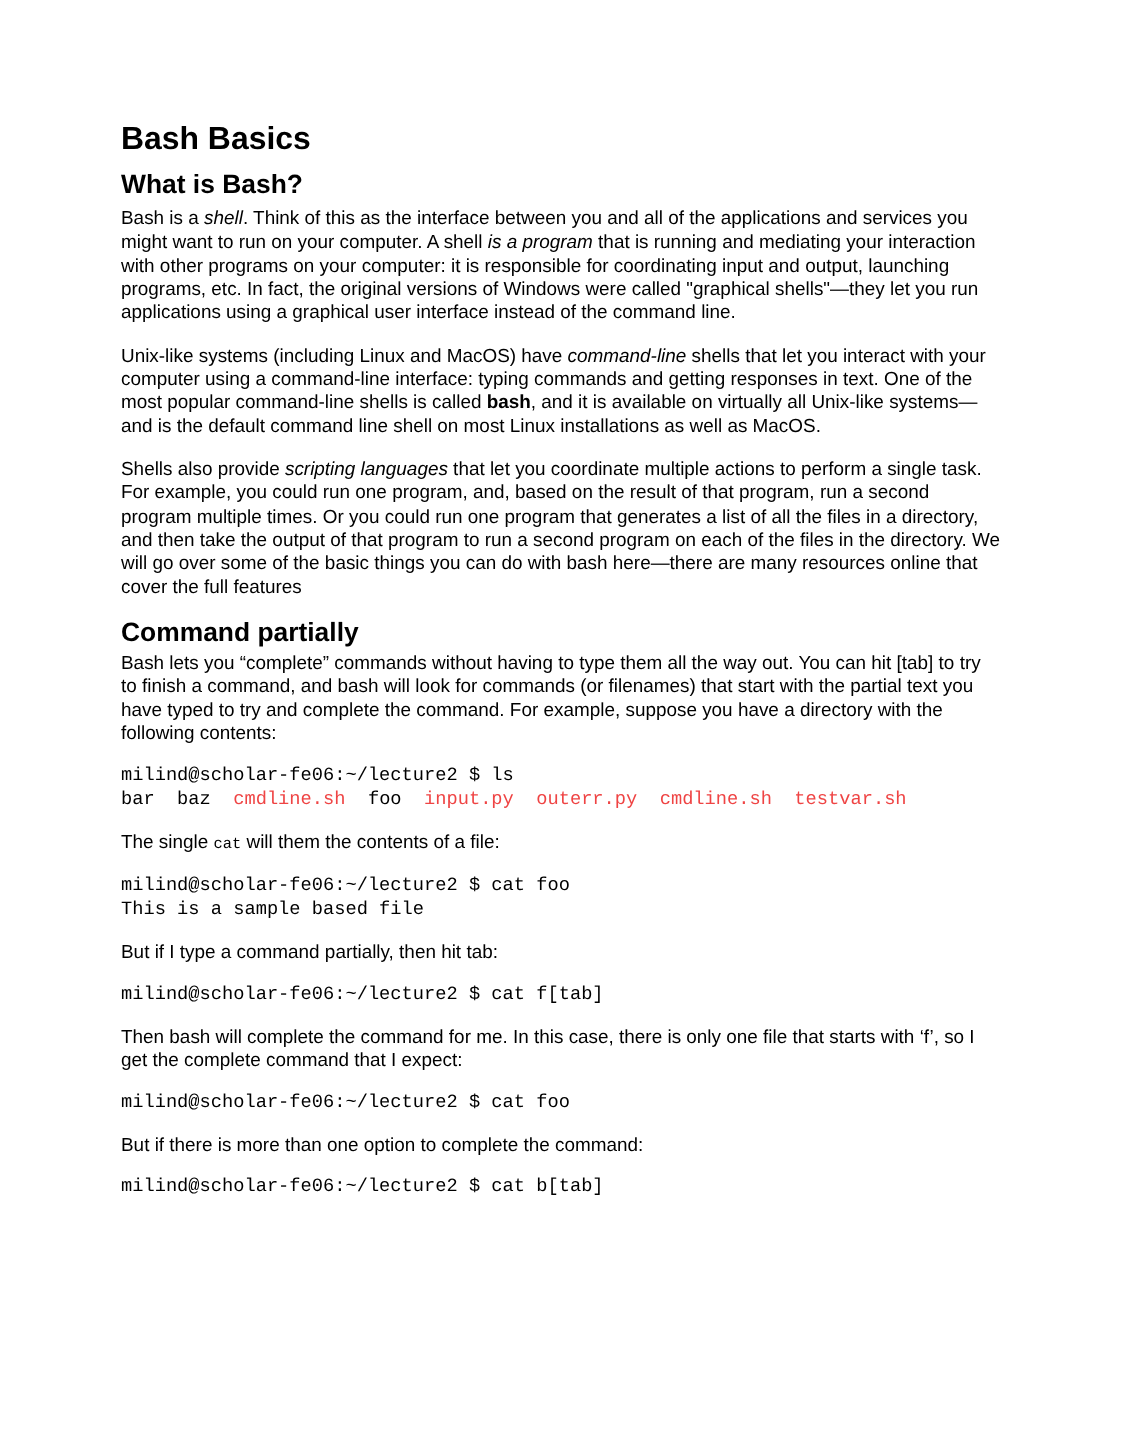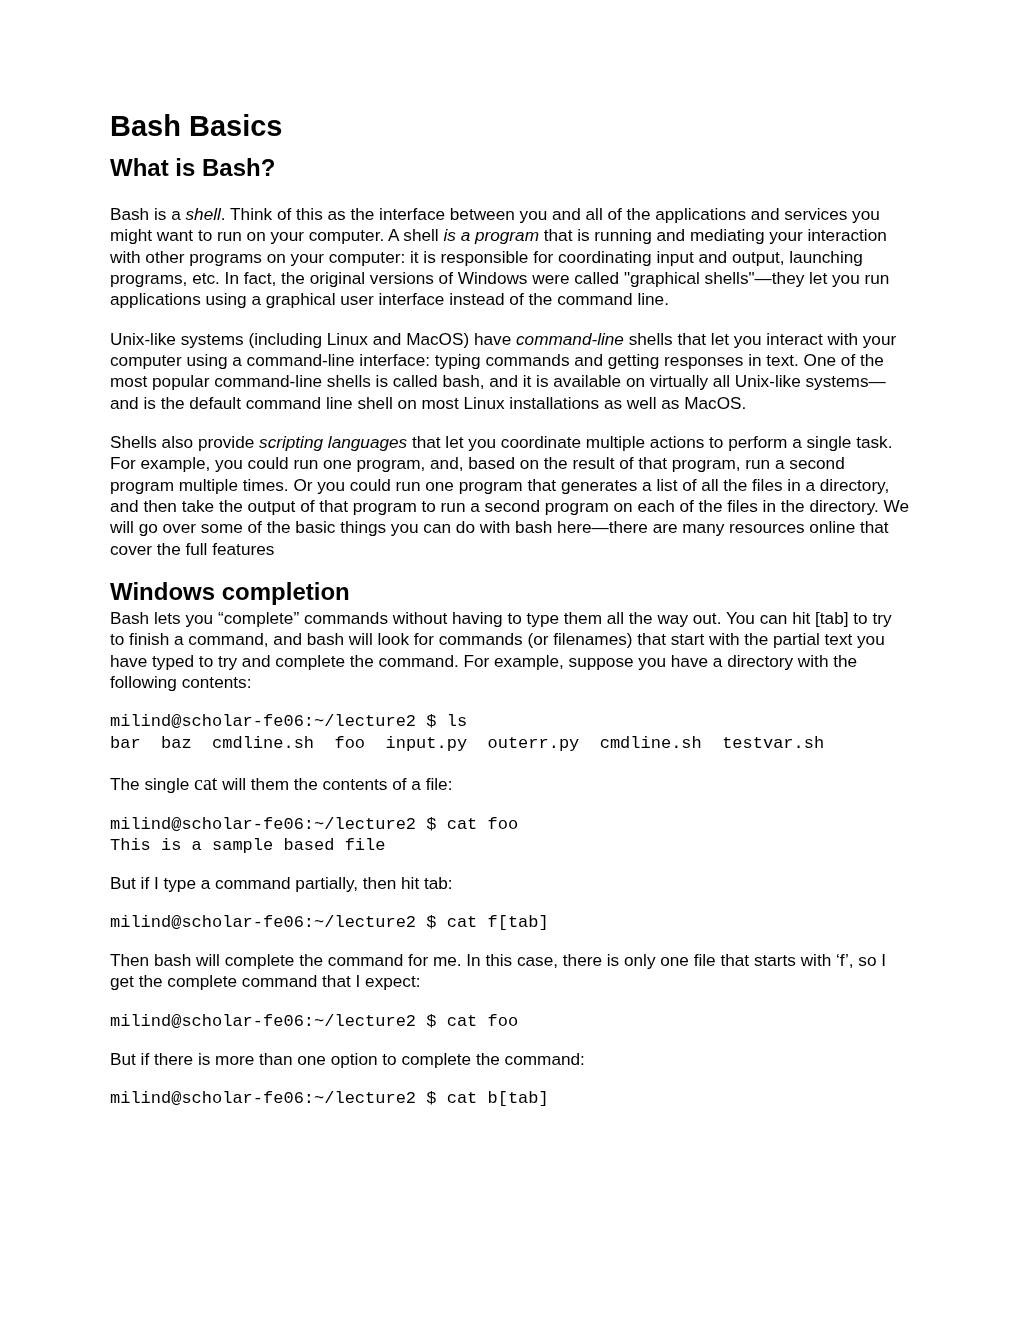--- a/index.html
+++ b/index.html
@@ -12,57 +12,57 @@
     padding: 110px 110px 0 110px;
   }
   h1 {
     font-size: 29px;
     font-weight: bold;
     margin-bottom: 11px;
   }
   h2 {
     font-size: 24px;
     font-weight: bold;
-    margin-bottom: 22px;
+    margin-bottom: 6px;
   }
   h2.tight {
     margin-bottom: 2px;
   }
   p {
     font-size: 17.2px;
     line-height: 1.24;
     margin-bottom: 18px;
   }
   .em { font-style: italic; margin-top: 19px; }
-  .bold { font-weight: normal; }
+  .bold { font-weight: bold; }
   .code-block {
     font-family: "Courier New", Courier, monospace;
     font-size: 17px;
     line-height: 1.28;
     margin-bottom: 16px;
     white-space: pre-wrap;
   }
-  .code-block .green { color: #000000; }
+  .code-block .green { color: #ef4444; }
   .code-block .bold { font-weight: normal; }
-  .inline-code { font-family: Liberation Serif, serif; font-size: 20px; text-align: right; }
+  .inline-code { font-family: Liberation Mono, monospace; font-size: 14px; text-align: right; }
 </style>
 </head>
 <body>
 
 <h1>Bash Basics</h1>
 
 <h2>What is Bash?</h2>
 
 <p><span>Bash is a </span><span class="em">shell</span><span>. Think of this as the interface between you and all of the applications and services you might want to run on your computer. A shell </span><span class="em">is a program</span><span> that is running and mediating your interaction with other programs on your computer: it is responsible for coordinating input and output, launching programs, etc. In fact, the original versions of Windows were called "graphical shells"—they let you run applications using a graphical user interface instead of the command line.</span></p>
 
 <p><span>Unix-like systems (including Linux and MacOS) have </span><span class="em">command-line</span><span> shells that let you interact with your computer using a command-line interface: typing commands and getting responses in text. One of the most popular command-line shells is called </span><span class="bold">bash</span><span>, and it is available on virtually all Unix-like systems—and is the default command line shell on most Linux installations as well as MacOS.</span></p>
 
 <p><span>Shells also provide </span><span class="em">scripting languages</span><span> that let you coordinate multiple actions to perform a single task. For example, you could run one program, and, based on the result of that program, run a second program multiple times. Or you could run one program that generates a list of all the files in a directory, and then take the output of that program to run a second program on each of the files in the directory. We will go over some of the basic things you can do with bash here—there are many resources online that cover the full features</span></p>
 
-<h2 class="tight">Windows completion</h2>
+<h2 class="tight">Command partially</h2>
 
 <p>Bash lets you “complete” commands without having to type them all the way out. You can hit [tab] to try to finish a command, and bash will look for commands (or filenames) that start with the partial text you have typed to try and complete the command. For example, suppose you have a directory with the following contents:</p>
 
 <div class="code-block"><span>milind@scholar-fe06:</span><span class="bold">~/lecture2</span><span> $ ls</span>
 <span>bar  baz  </span><span class="green">cmdline.sh</span><span>  foo  </span><span class="green">input.py  outerr.py  cmdline.sh  testvar.sh</span></div>
 
 <p><span>The single </span><span class="inline-code">cat</span><span> will them the contents of a file:</span></p>
 
 <div class="code-block"><span>milind@scholar-fe06:</span><span class="bold">~/lecture2</span><span> $ cat foo</span>
 <span>This is a sample based file</span></div>

